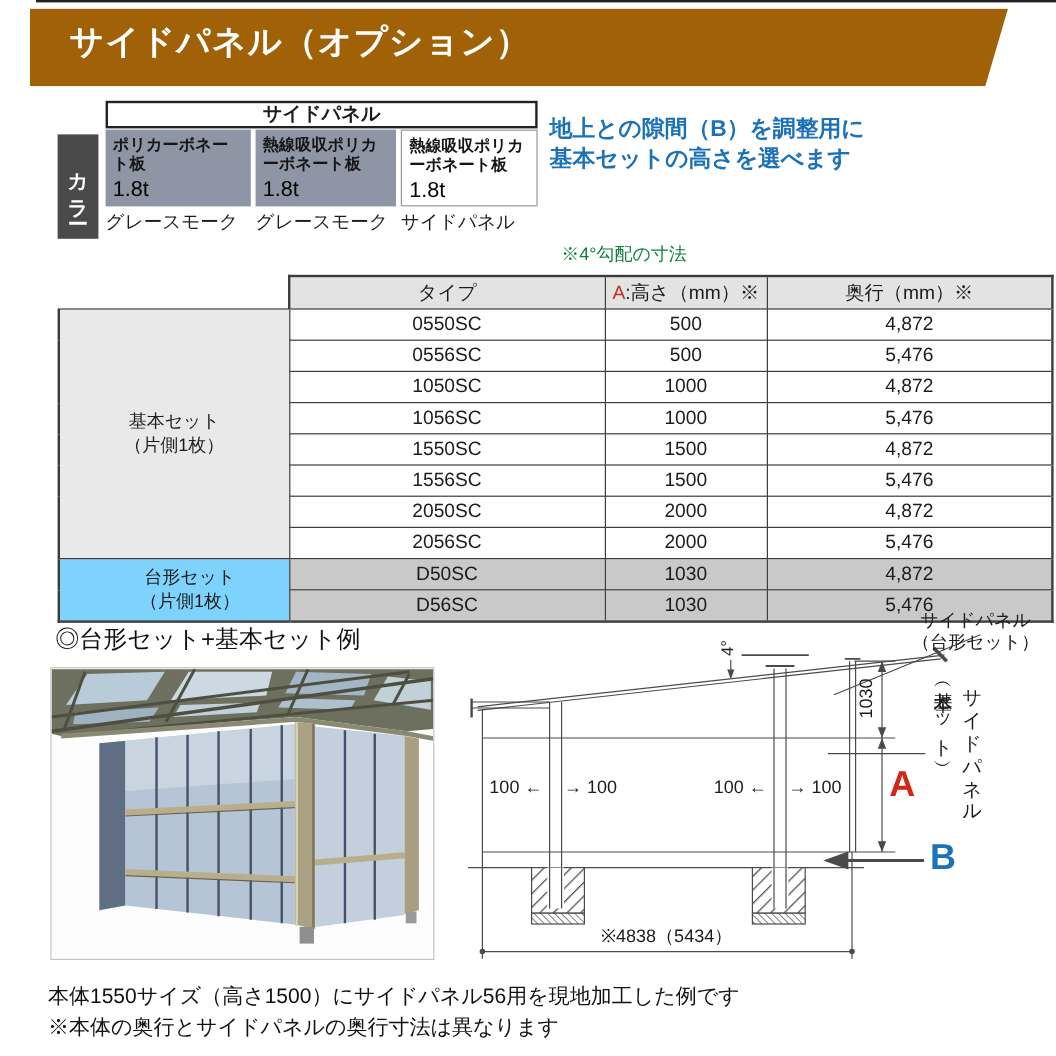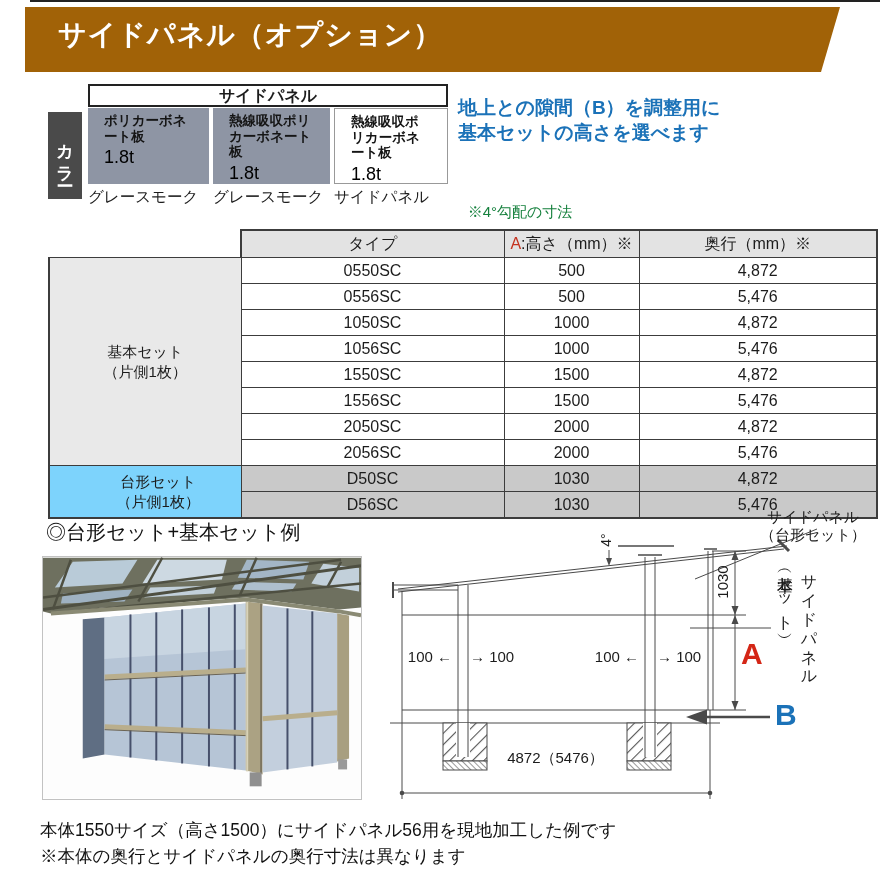--- a/index.html
+++ b/index.html
@@ -16,21 +16,21 @@
   .banner span{display:block;line-height:55px;padding-left:33px;font-size:28px;font-weight:bold;color:#fff;letter-spacing:1px;}
 
   
   .color-label{position:absolute;left:48px;top:112px;width:34px;height:87px;background:#4a4a4a;color:#fff;
                writing-mode:vertical-rl;text-align:center;font-size:17px;font-weight:bold;letter-spacing:3px;
                display:flex;align-items:center;justify-content:center;}
   .panel-title{position:absolute;left:88px;top:84px;width:360px;height:23px;border:2px solid #222;box-sizing:border-box;
                text-align:center;font-size:16px;font-weight:bold;line-height:20px;background:#fff;}
   .swatch-row{position:absolute;left:88px;top:108px;width:360px;display:flex;gap:4px;}
   .swatch-col{display:flex;flex-direction:column;}
-  .swatch{height:76px;box-sizing:border-box;padding:5px 16px;}
+  .swatch{height:64px;box-sizing:border-box;padding:5px 6px;}
   .swatch.slate{background:#8E95A4;}
   .swatch.clear{background:#fff;border:1px solid #999;}
   .swatch-name{font-size:13.5px;font-weight:bold;line-height:1.15;color:#151515;}
   .swatch-thick{font-size:18px;margin-top:3px;color:#000000;}
   .swatch-caption{font-size:15.5px;margin-top:3px;color:#1c1c1c;}
 
   
   .headline{position:absolute;left:458px;top:96px;font-size:19px;font-weight:bold;color:#1B72B8;line-height:1.3;}
 
   
@@ -323,21 +323,21 @@
     <div class="lbl c rot" style="left:303px;top:70px;width:60px;height:18px">1030</div>
     <div class="lbl c rot" style="left:196px;top:29px;width:40px;height:16px;font-size:14px">4°</div>
     <div class="lbl r dim100" style="left:6px;top:145px;width:56px">100 ←</div>
     <div class="lbl l dim100" style="left:80px;top:145px;width:56px">→ 100</div>
     <div class="lbl r dim100" style="left:193px;top:145px;width:56px">100 ←</div>
     <div class="lbl l dim100" style="left:267px;top:145px;width:56px">→ 100</div>
     <div class="lbl" id="dim-a" style="left:351px;top:134px">A</div>
     <div class="lbl" id="dim-b" style="left:385px;top:195px">B</div>
     <div class="lbl" id="basic-label" style="left:383px;top:60px;height:140px">サイドパネル
 （基本セット）</div>
-    <div class="lbl c ddim" style="left:58px;top:246px;width:215px">4872（5476）</div>
+    <div class="lbl c ddim" style="left:58px;top:266px;width:215px">※4838（5434）</div>
   </div>
 
   <div class="notes">
     <div>本体1550サイズ（高さ1500）にサイドパネル56用を現地加工した例です</div>
     <div>※本体の奥行とサイドパネルの奥行寸法は異なります</div>
   </div>
 
 </div>
 
 </body></html>

